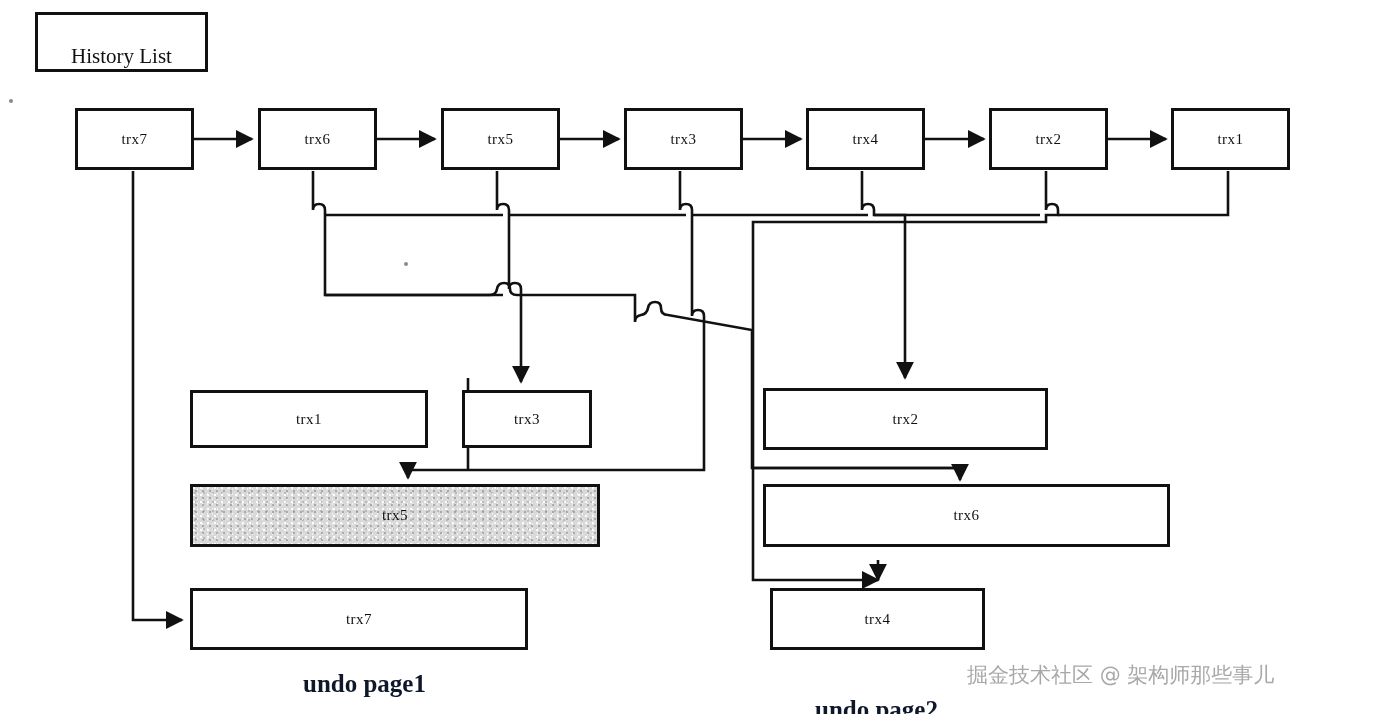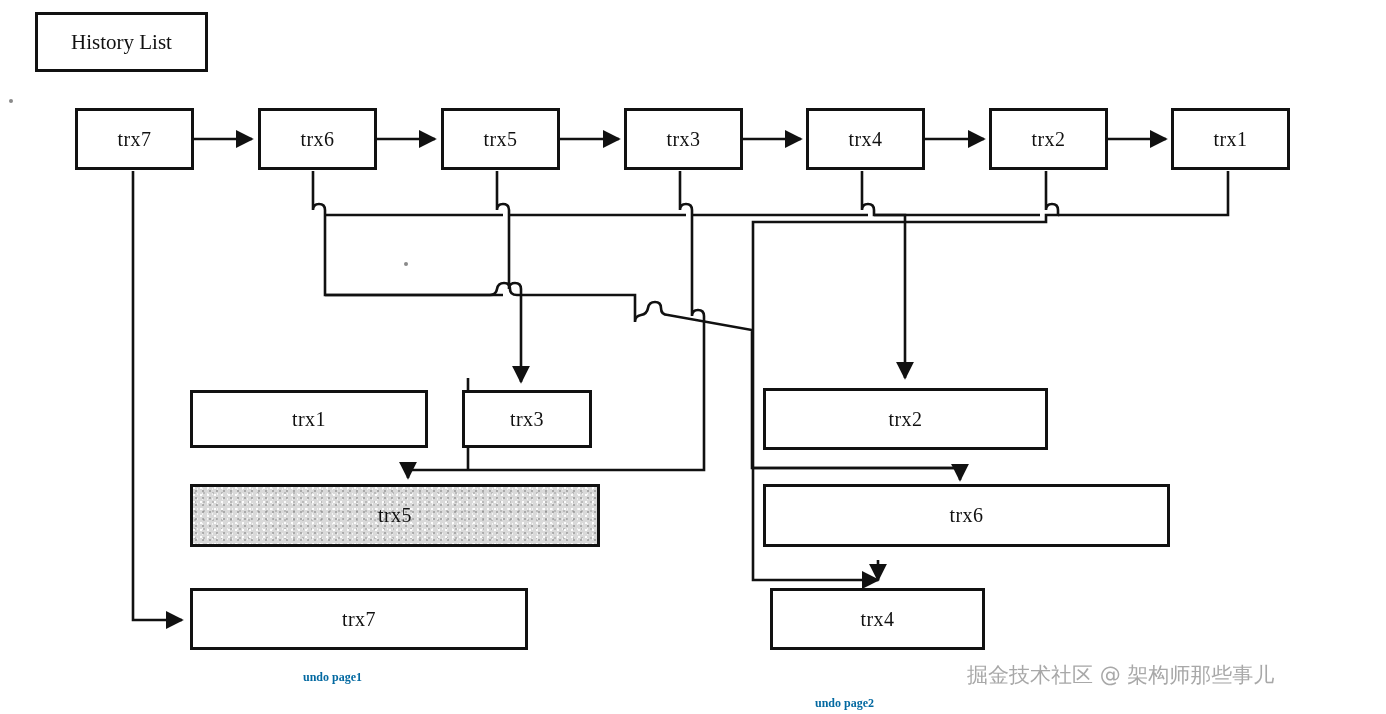--- a/index.html
+++ b/index.html
@@ -27,21 +27,21 @@
   }
   .node-box {
     position: absolute;
     box-sizing: border-box;
     border: 3px solid #111111;
     background: #ffffff;
     display: flex;
     align-items: center;
     justify-content: center;
     font-family: "Liberation Serif", "DejaVu Serif", serif;
-    font-size: 20px;
+    font-size: 15px;
     color: #111111;
     letter-spacing: 0.5px;
     z-index: 3;
   }
   .node-box.shaded {
     background-color: #d9d9d9;
     background-image:
       radial-gradient(circle at 1px 1px, rgba(255,255,255,0.95) 0.7px, rgba(0,0,0,0) 1.2px),
       radial-gradient(circle at 3px 4px, rgba(120,120,120,0.50) 0.7px, rgba(0,0,0,0) 1.2px),
       radial-gradient(circle at 5px 2px, rgba(255,255,255,0.85) 0.6px, rgba(0,0,0,0) 1.1px),
@@ -50,33 +50,33 @@
   }
   .node-label {
     pointer-events: none;
   }
   .header-box {
     position: absolute;
     box-sizing: border-box;
     border: 3px solid #111111;
     background: #ffffff;
     display: flex;
-    align-items: center;
+    align-items: flex-end;
     justify-content: center;
     font-family: "Liberation Serif", "DejaVu Serif", serif;
     font-size: 21px;
     color: #111111;
     z-index: 3;
   }
   .page-caption {
     position: absolute;
     font-family: "Liberation Serif", "DejaVu Serif", serif;
-    font-size: 12px;
+    font-size: 25px;
     font-weight: bold;
-    color: #0369a1;
+    color: #0f172a;
     white-space: nowrap;
     z-index: 3;
   }
   .watermark {
     position: absolute;
     font-family: "DejaVu Sans", "Liberation Sans", sans-serif;
     font-size: 21px;
     color: #a8a8a8;
     white-space: nowrap;
     z-index: 3;

